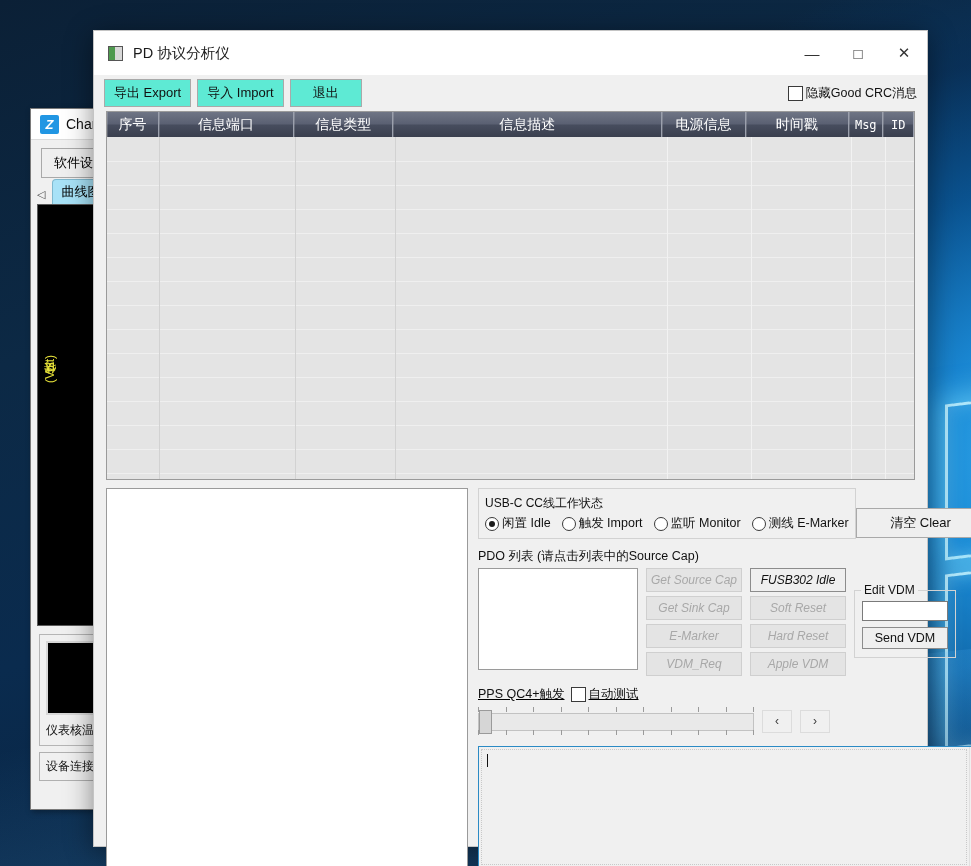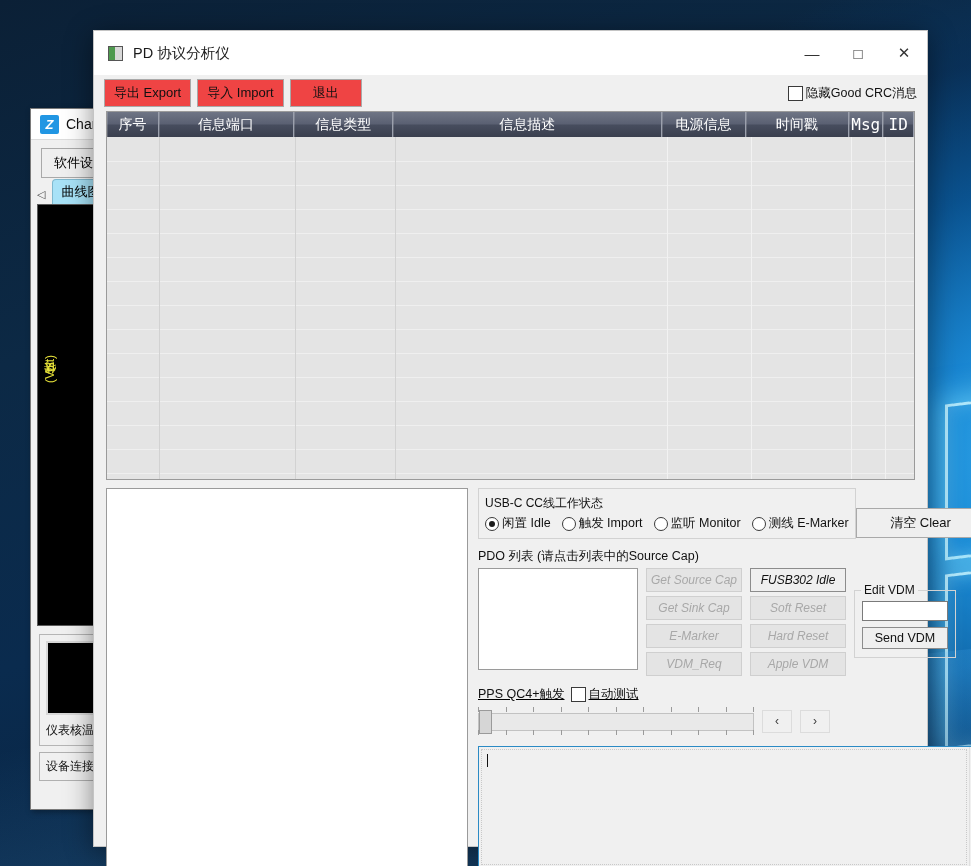--- a/index.html
+++ b/index.html
@@ -137,21 +137,21 @@
   .pd-ctrl {
     width: 46px; display: flex; align-items: center; justify-content: center;
     font-size: 15px; color: #333; user-select: none;
   }
 
   #pd-toolbar {
     flex: 0 0 auto; height: 36px; display: flex; align-items: center;
     padding: 0 10px; gap: 6px; background: #f0f0f0;
   }
   .tbbtn {
-    background: #ef4444; border: 1px solid #a9a9a9; color: #111;
+    background: #5eead4; border: 1px solid #a9a9a9; color: #111;
     font-size: 13px; padding: 4px 9px; white-space: nowrap; cursor: default;
     font-family: "Liberation Sans", sans-serif;
   }
   #tb-exit { padding-left: 22px; padding-right: 22px; }
   #hide-crc-wrap {
     margin-left: auto; display: flex; align-items: center; gap: 3px;
     font-size: 12.5px; color: #111; white-space: nowrap;
   }
   .cbx {
     width: 13px; height: 13px; background: #fff; border: 1px solid #3a3a3a;
@@ -167,21 +167,21 @@
   #pd-thead {
     display: flex; height: 25px; flex: 0 0 auto;
     background: linear-gradient(180deg,#6f7585 0%, #5a6072 48%, #474d5e 52%, #3a3f4e 100%);
   }
   #pd-thead .th {
     color: #fff; font-size: 14px; display: flex; align-items: center;
     justify-content: center; border-right: 1px solid #9ba0ad;
     box-shadow: inset 1px 0 0 rgba(255,255,255,.18);
     white-space: nowrap; overflow: hidden; font-weight: normal;
   }
-  #pd-thead .th.mono { font-family: "DejaVu Sans Mono", monospace; font-size: 16px; }
+  #pd-thead .th.mono { font-family: "DejaVu Sans Mono", monospace; font-size: 12px; }
   #pd-tbody { flex: 1 1 auto; position: relative; background: #e4e4e4; }
   #pd-tbody .rowline {
     position: absolute; left: 0; right: 0; height: 1px; background: #efefef;
   }
   #pd-tbody .collinedark {
     position: absolute; top: 0; bottom: 0; width: 1px; background: #d2d2d2;
   }
   #pd-tbody .colline {
     position: absolute; top: 0; bottom: 0; width: 1px; background: #f2f2f2;
   }

